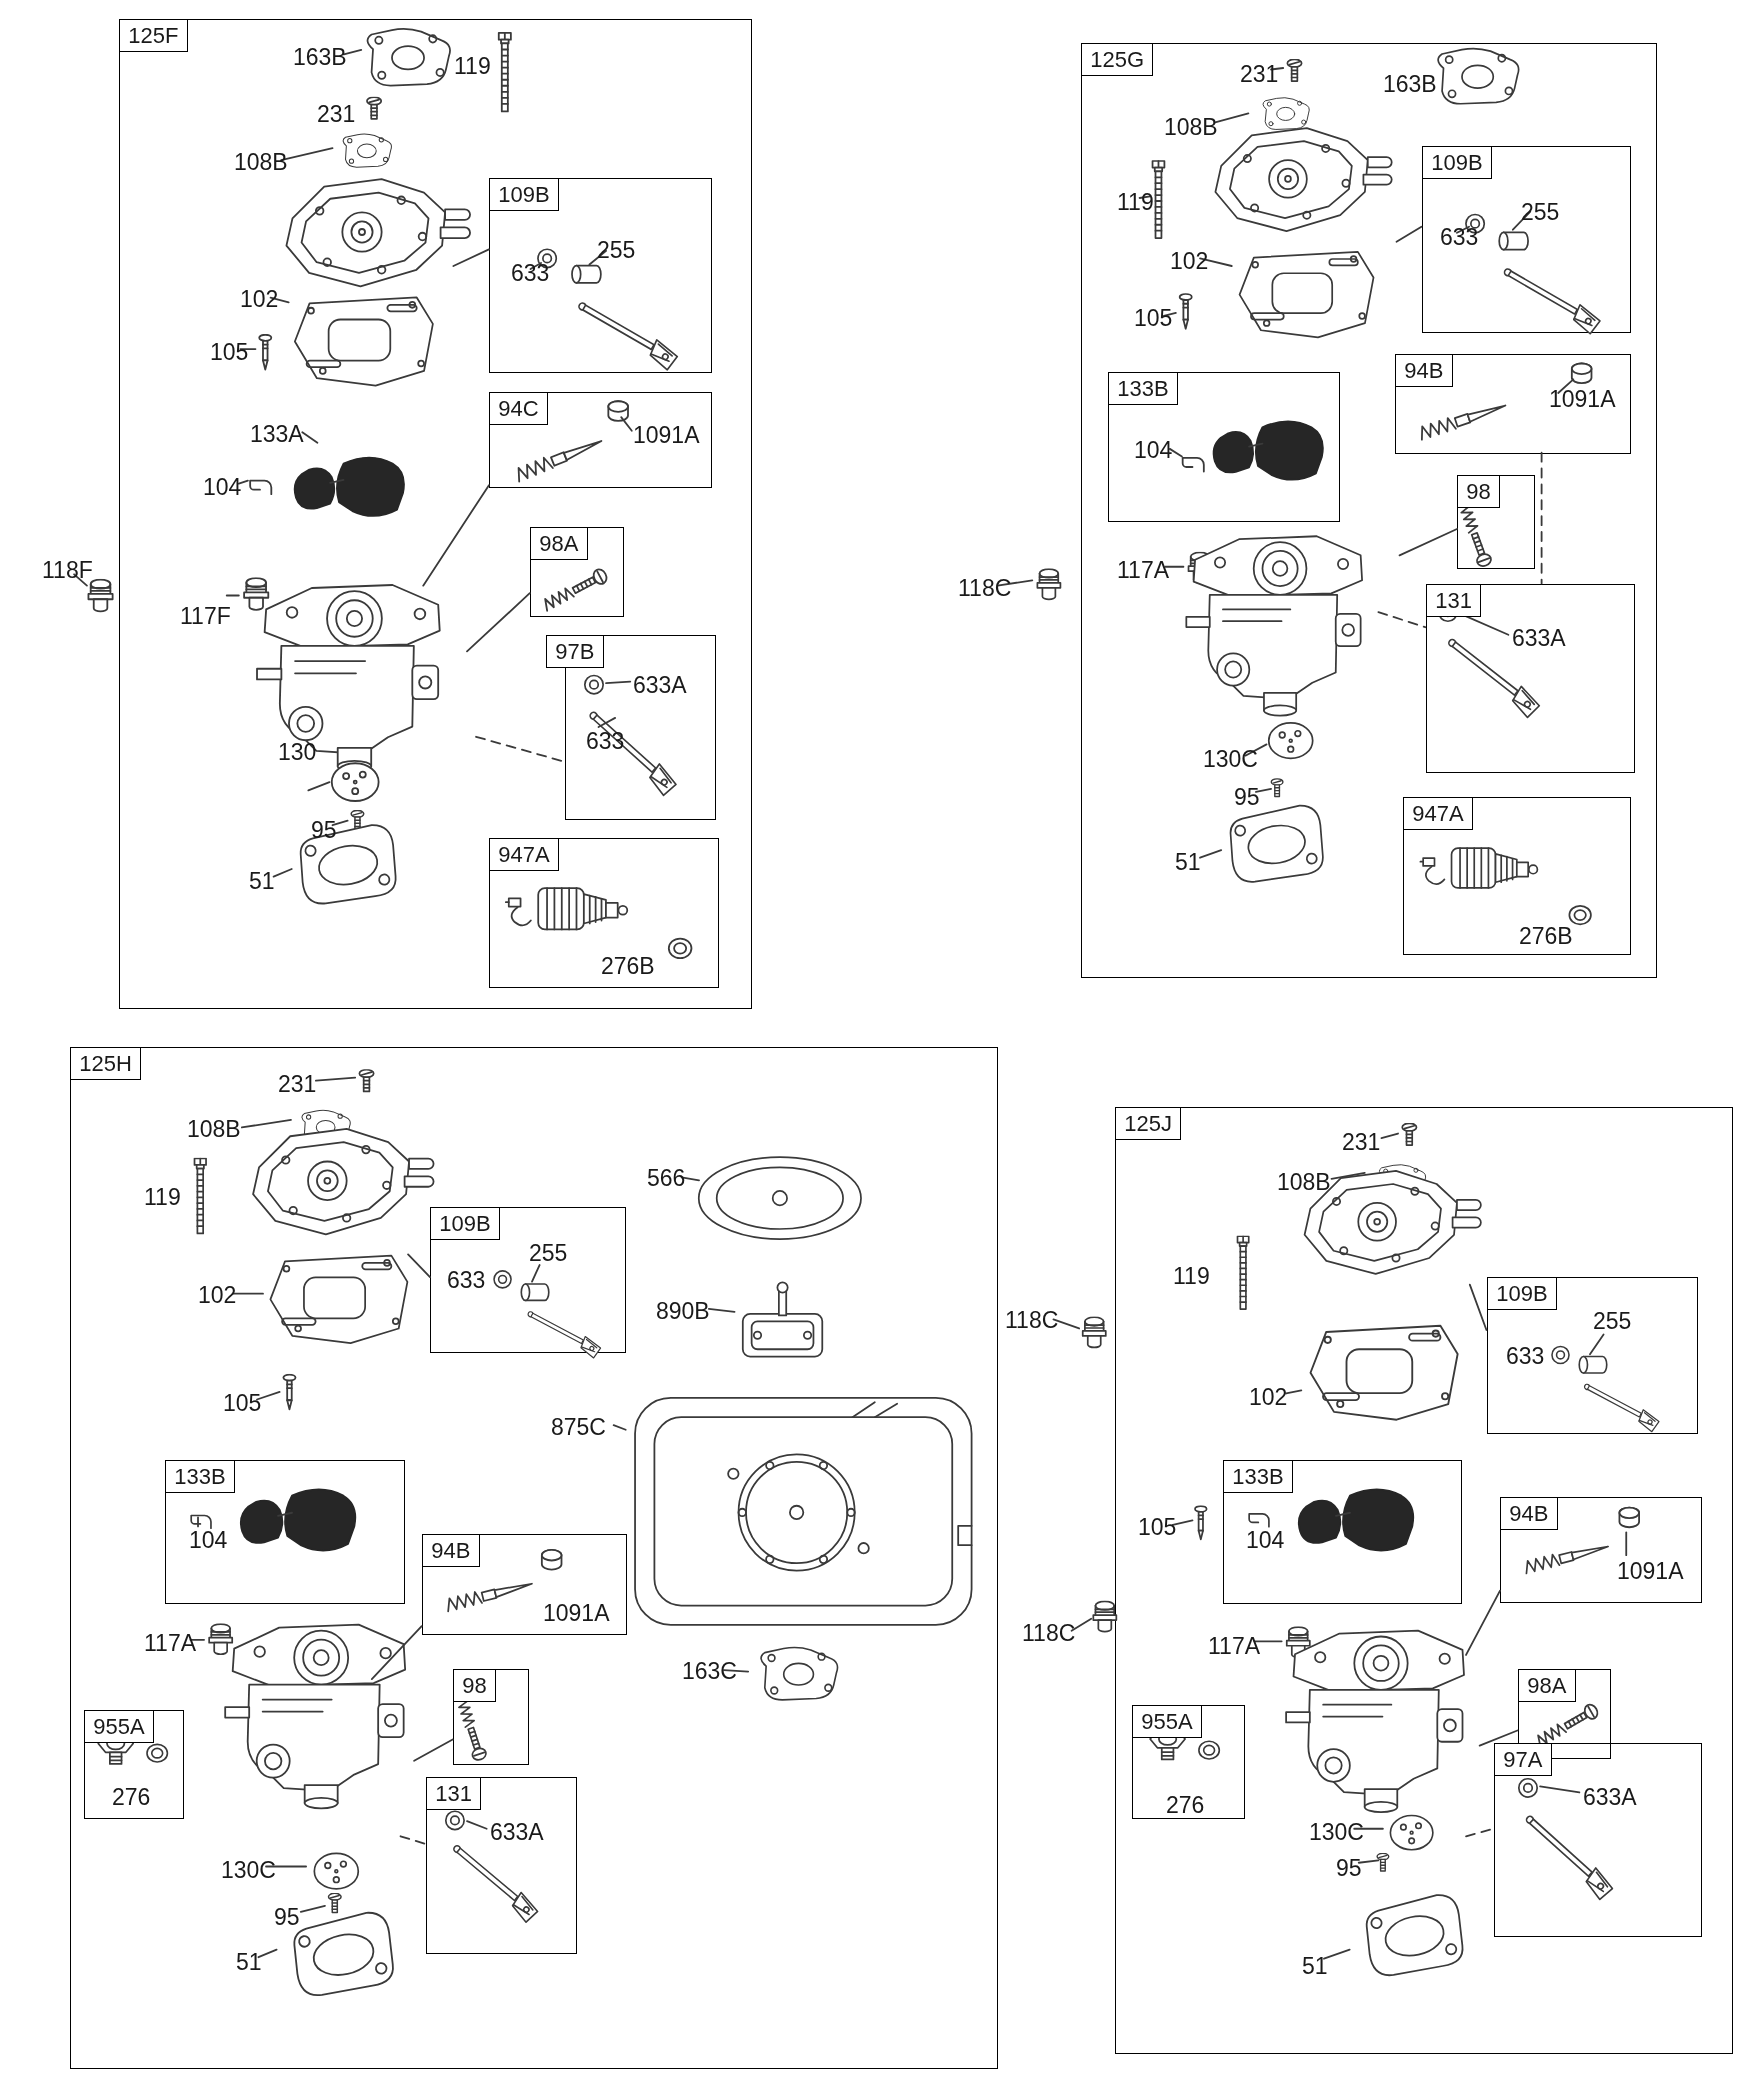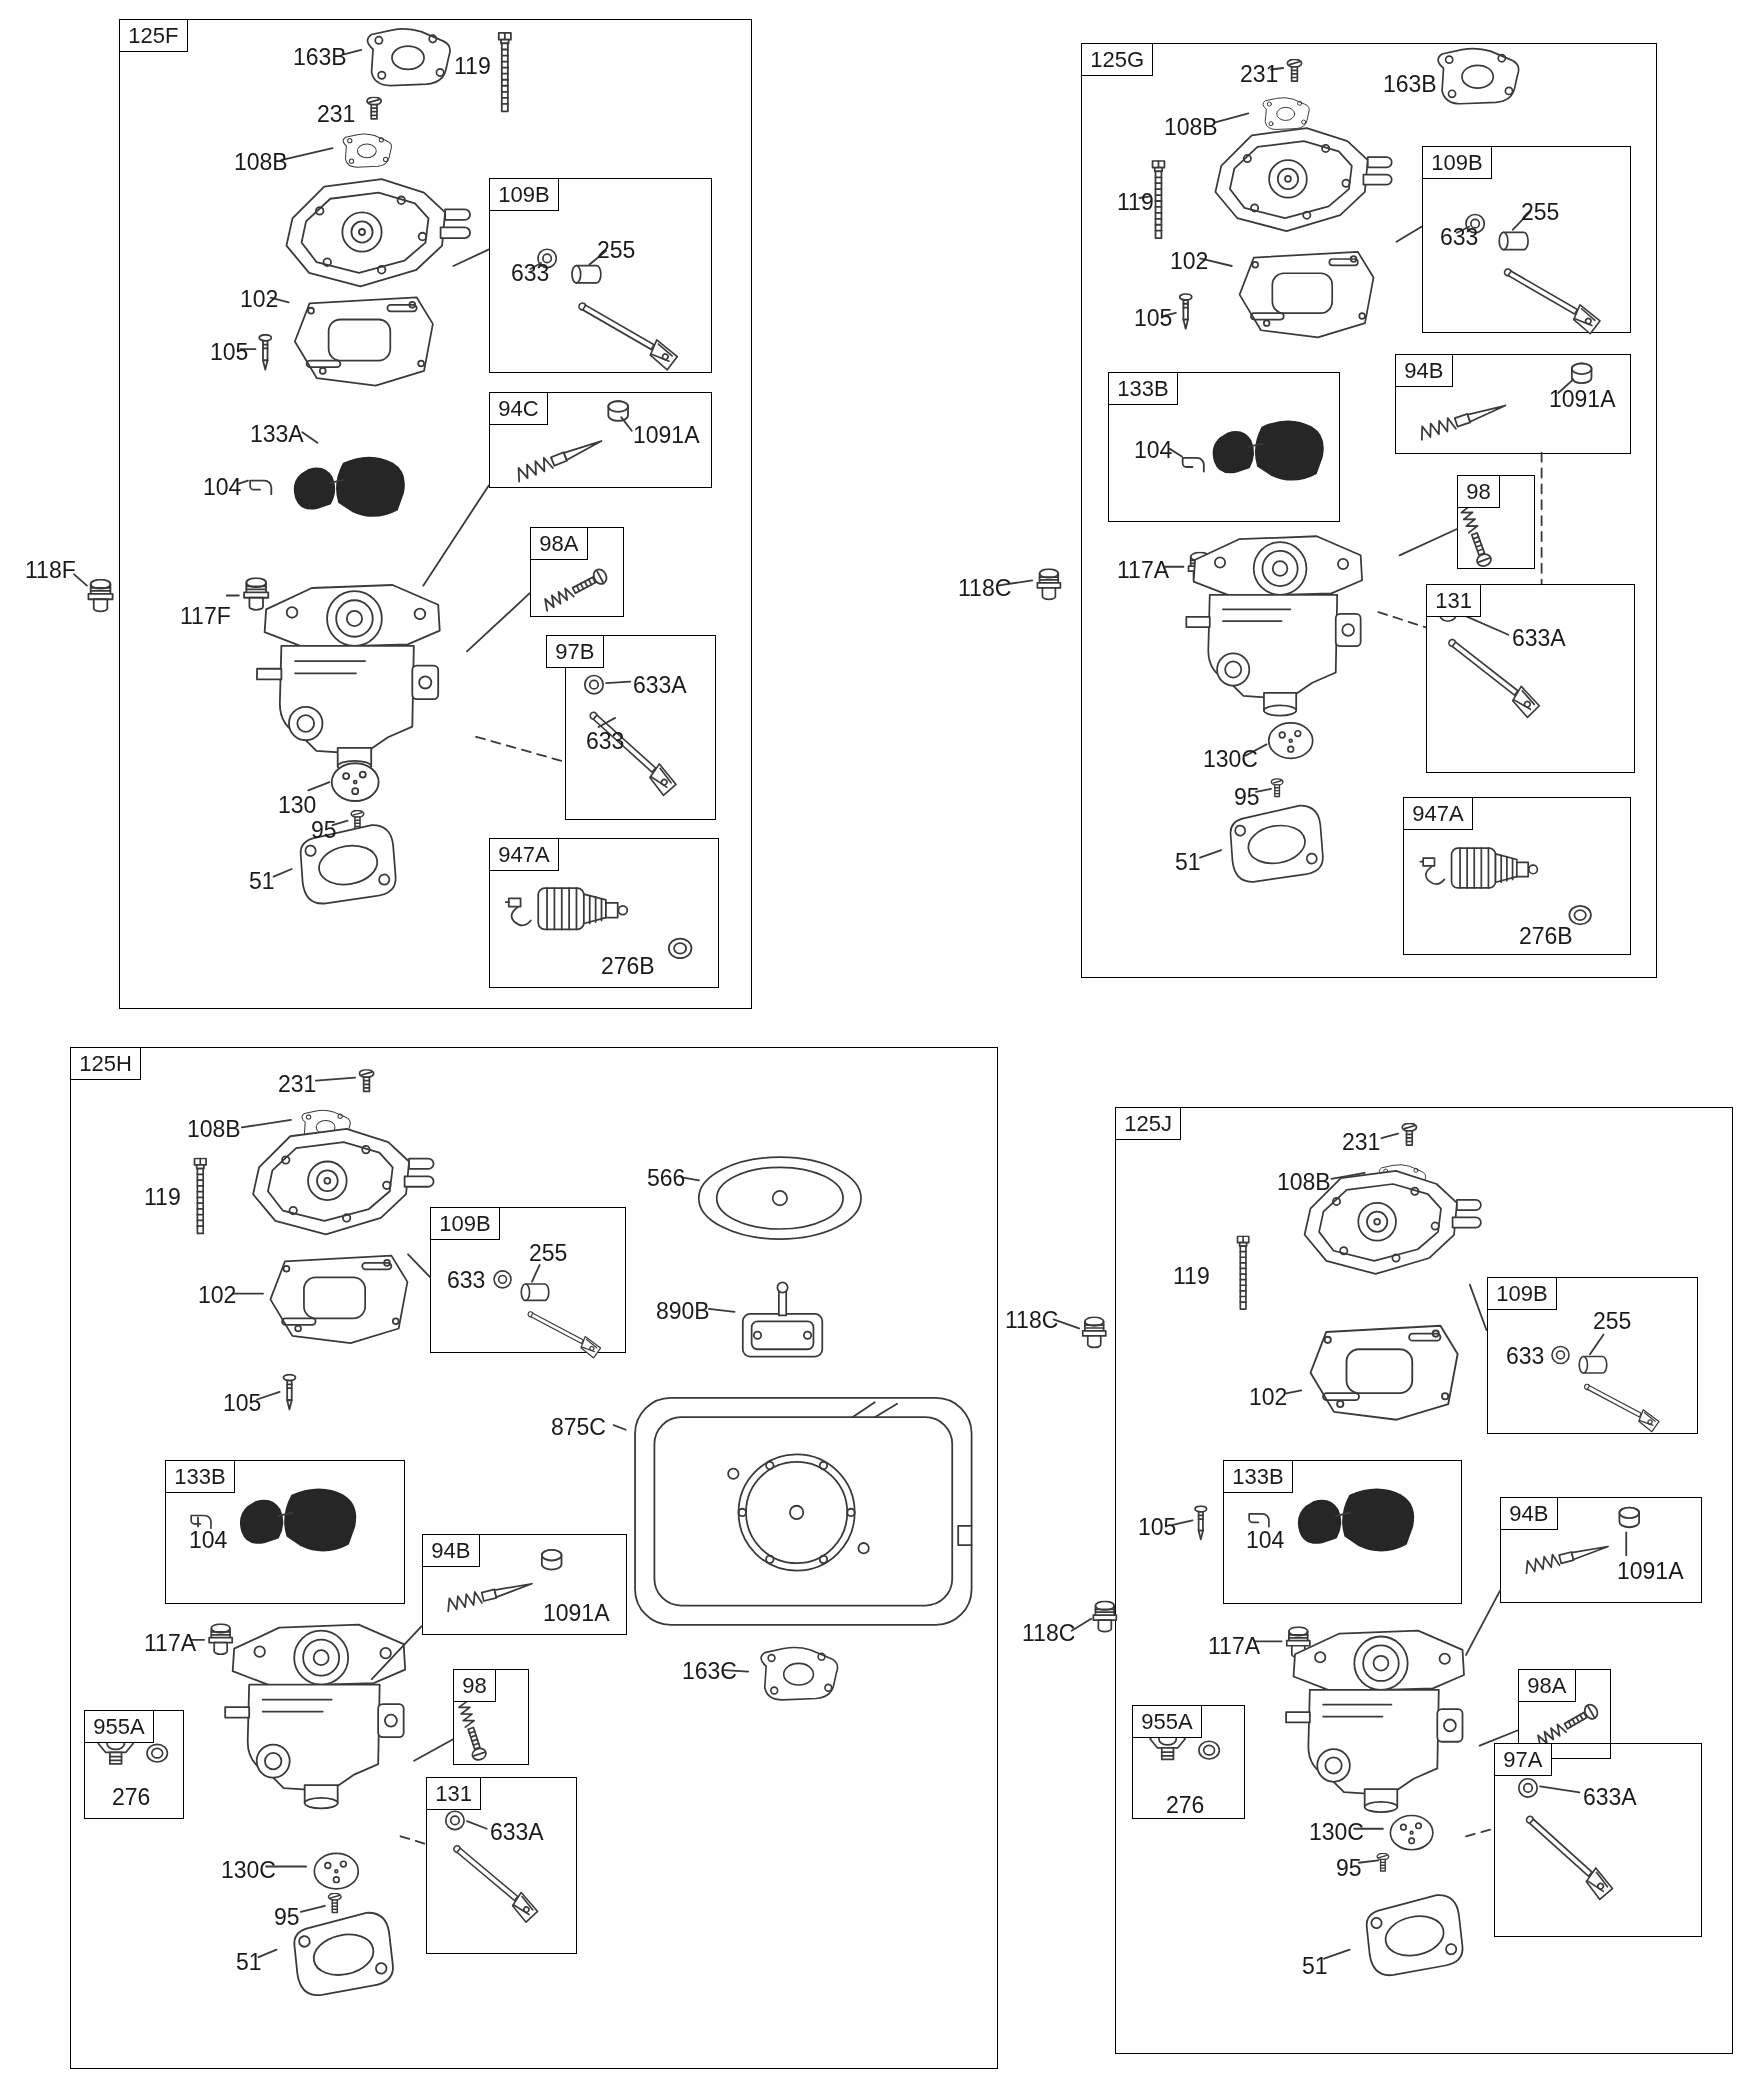--- a/index.html
+++ b/index.html
@@ -449,21 +449,21 @@
 
   <div class="lbl" style="left:293px;top:45px">163B</div>
   <div class="lbl" style="left:454px;top:54px">119</div>
   <div class="lbl" style="left:317px;top:102px">231</div>
   <div class="lbl" style="left:234px;top:150px">108B</div>
   <div class="lbl" style="left:240px;top:287px">102</div>
   <div class="lbl" style="left:210px;top:340px">105</div>
   <div class="lbl" style="left:250px;top:422px">133A</div>
   <div class="lbl" style="left:203px;top:475px">104</div>
   <div class="lbl" style="left:180px;top:604px">117F</div>
-  <div class="lbl" style="left:278px;top:793px">130</div>
+  <div class="lbl" style="left:278px;top:740px">130</div>
   <div class="lbl" style="left:311px;top:818px">95</div>
   <div class="lbl" style="left:249px;top:869px">51</div>
 
   <div class="inset" style="left:489px;top:178px;width:221px;height:193px"></div>
   <div class="tag" style="left:489px;top:178px">109B</div>
   <div class="lbl" style="left:511px;top:261px">633</div>
   <div class="lbl" style="left:597px;top:238px">255</div>
 
   <div class="inset" style="left:489px;top:392px;width:221px;height:94px"></div>
   <div class="tag" style="left:489px;top:392px">94C</div>
@@ -474,21 +474,21 @@
 
   <div class="inset" style="left:565px;top:635px;width:149px;height:183px"></div>
   <div class="tag" style="left:546px;top:635px">97B</div>
   <div class="lbl" style="left:633px;top:673px">633A</div>
   <div class="lbl" style="left:586px;top:729px">633</div>
 
   <div class="inset" style="left:489px;top:838px;width:228px;height:148px"></div>
   <div class="tag" style="left:489px;top:838px">947A</div>
   <div class="lbl" style="left:601px;top:954px">276B</div>
 </div>
-<div class="lbl" style="left:25px;top:558px">118F</div>
+<div class="lbl" style="left:42px;top:558px">118F</div>
 
 <div class="group">
   <div class="panel" style="left:1081px;top:43px;width:574px;height:933px"></div>
   <div class="tag" style="left:1081px;top:43px">125G</div>
 
   <div class="lbl" style="left:1240px;top:62px">231</div>
   <div class="lbl" style="left:1383px;top:72px">163B</div>
   <div class="lbl" style="left:1164px;top:115px">108B</div>
   <div class="lbl" style="left:1117px;top:190px">119</div>
   <div class="lbl" style="left:1170px;top:249px">102</div>

